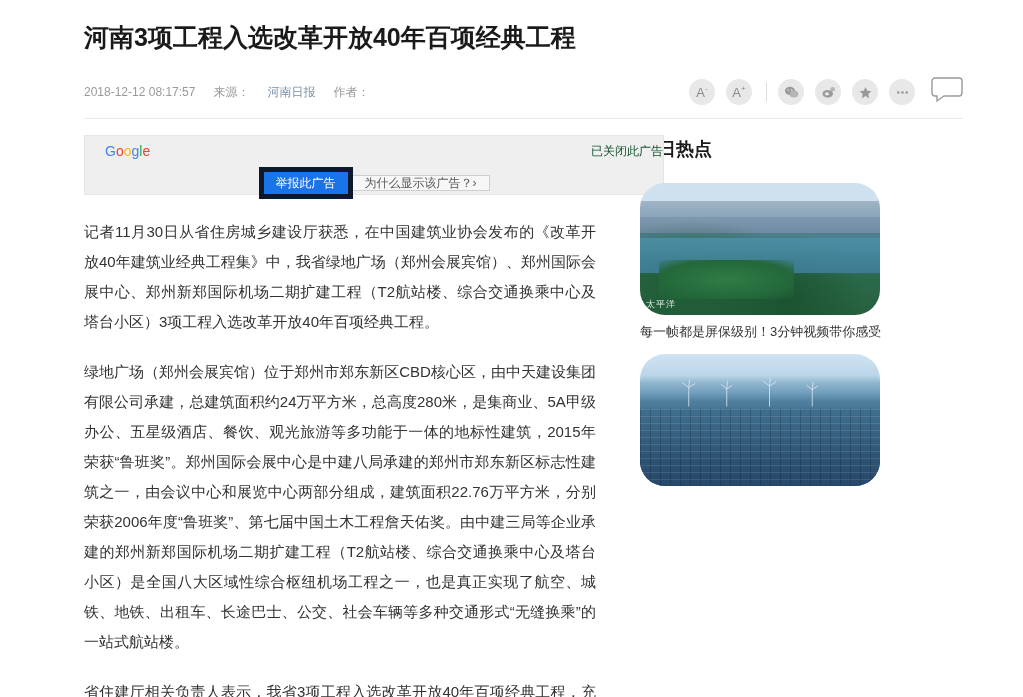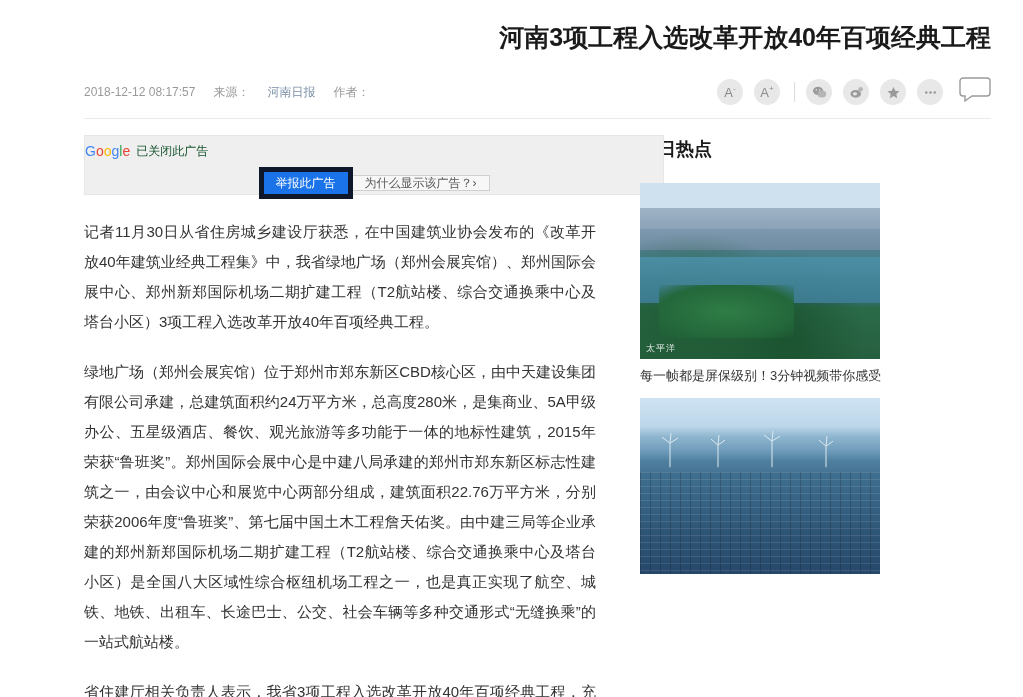--- a/index.html
+++ b/index.html
@@ -16,22 +16,21 @@
     position: relative;
   }
   .page {
     position: relative;
     width: 1023px;
     height: 697px;
     background: #fff;
   }
   
   .article-header {
-    padding: 14px 32px 0 84px;
-    text-align: right;
+    padding: 14px 60px 0 84px;
   }
   .article-title {
     font-size: 25px;
     font-weight: bold;
     color: #1a1a1a;
     letter-spacing: 0px;
     line-height: 34px;
     margin: 0;
     padding-top: 6px;
   }
@@ -133,23 +132,24 @@
     height: 60px;
     background: #efefef;
     position: relative;
     border: 1px solid #e6e6e6;
     box-sizing: border-box;
   }
   .ad-top {
     height: 30px;
     display: flex;
     align-items: center;
-    justify-content: flex-start;
+    justify-content: space-between;
     font-size: 12px;
     color: #6b6b6b;
+    padding-left: 20px;
   }
   .google-word {
     font-family: "Liberation Sans", sans-serif;
     font-size: 14px;
     letter-spacing: 0px;
     margin-right: 6px;
   }
   .g-b { color:#4285F4; }
   .g-o { color:#EA4335; }
   .g-y { color:#FBBC05; }
@@ -200,24 +200,25 @@
     color: #1a1a1a;
     margin-bottom: 14px;
     padding-bottom: 8px;
   }
   .hot-item {
     margin-bottom: 12px;
     cursor: pointer;
   }
   .hot-thumb {
     width: 240px;
-    height: 176px;
+    height: 132px;
     overflow: hidden;
     position: relative;
     background: #ccc;
+    border-radius: 25px;
   }
   .hot-caption {
     font-size: 13px;
     color: #333;
     line-height: 20px;
     margin-top: 7px;
     width: 244px;
   }
   .thumb-watermark {
     position: absolute;

